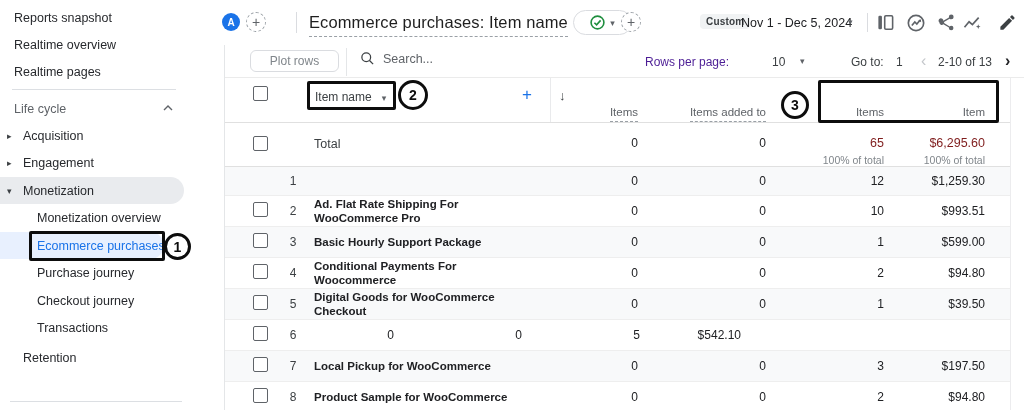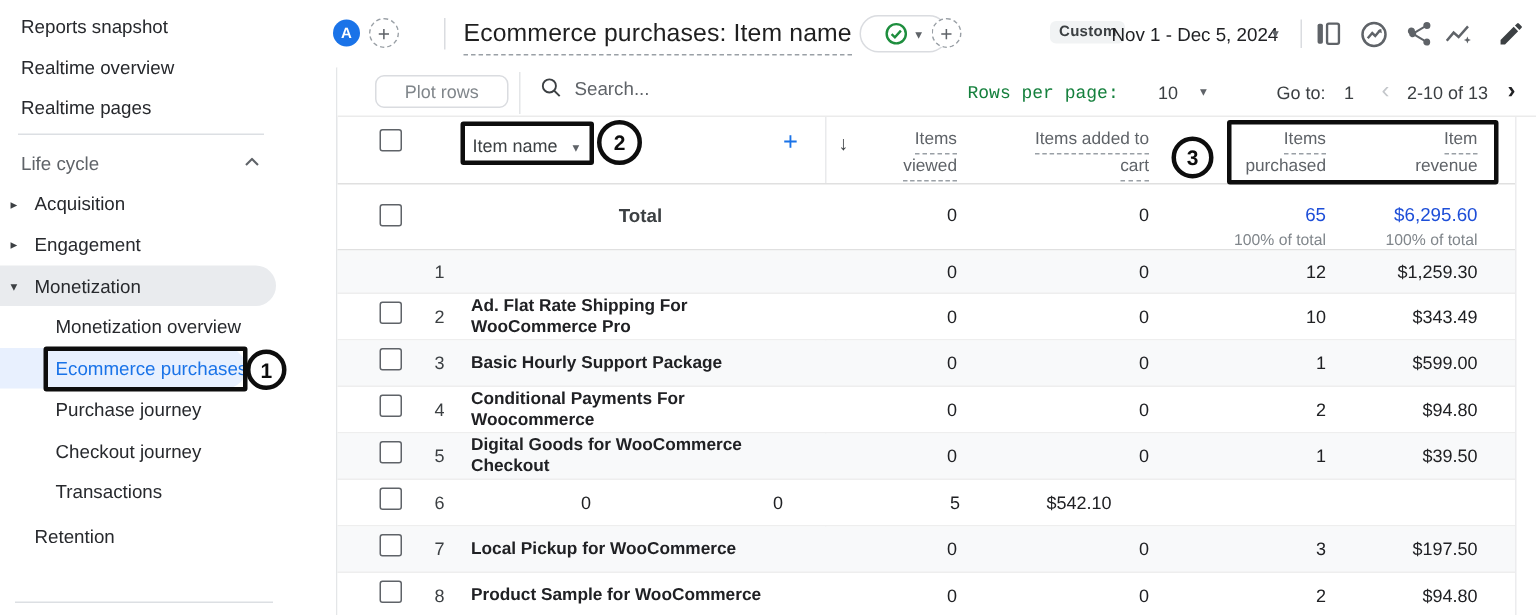--- a/index.html
+++ b/index.html
@@ -49,58 +49,58 @@
 
   
   #toolbar { position:absolute; left:225px; top:45px; width:799px; height:33px; background:#fff;
     border-bottom:1px solid #ebebeb; }
   #plot-rows { position:absolute; left:250px; top:50px; width:89px; height:22px; border:1px solid #dadce0;
     border-radius:6px; background:#fff; color:#80868b; font-size:12px; font-family:inherit; cursor:default; }
   #tb-div1 { position:absolute; left:346px; top:48px; width:1px; height:28px; background:#e4e6e8; }
   #search-box { position:absolute; left:360px; top:51px; display:flex; align-items:center; gap:8px; }
   #search-input { border:none; outline:none; font-size:12.5px; font-family:inherit; color:#202124; width:180px; }
   #search-input::placeholder { color:#5f6368; }
-  #rpp-label { position:absolute; left:645px; top:55px; font-size:12px; color:#15803d;font-family:Liberation Mono, monospace; }
+  #rpp-label { position:absolute; left:645px; top:55px; font-size:12px; color:#4c1d95; }
   #rpp-value { position:absolute; left:772px; top:55px; font-size:12px; color:#3c4043; }
   #rpp-caret { position:absolute; left:800px; top:56px; font-size:9px; color:#5f6368; cursor:pointer; }
   #goto-label { position:absolute; left:851px; top:55px; font-size:12px; color:#3c4043; }
   #goto-value { position:absolute; left:896px; top:55px; font-size:12px; color:#3c4043; }
   #pg-prev { position:absolute; left:921px; top:52px; font-size:16px; color:#c4c7cb; cursor:pointer; }
   #pg-info { position:absolute; left:938px; top:55px; font-size:12px; color:#3c4043; }
   #pg-next { position:absolute; left:1005px; top:52px; font-size:16px; color:#202124; font-weight:bold; cursor:pointer; }
 
   
   #col-divider { position:absolute; left:550px; top:78px; width:1px; height:332px; background:#e9eaec; }
   #right-edge { position:absolute; left:1010px; top:78px; width:1px; height:332px; background:#ececee; }
   .cb { display:inline-block; width:15px; height:15px; border:1.5px solid #5f6368; border-radius:2px;
     background:#fff; cursor:pointer; }
   #thead { position:absolute; left:225px; top:78px; width:785px; height:44px; }
   #thead-cb { position:absolute; left:28px; top:8px; }
   #dim-header { position:absolute; left:90px; top:12px; font-size:12px; color:#3c4043; cursor:pointer; }
   #dim-caret { margin-left:10px; font-size:9px; color:#5f6368; }
   #add-col { position:absolute; left:297px; top:7px; font-size:17px; color:#1a73e8; cursor:pointer; }
   #sort-icon { position:absolute; left:334px; top:10px; font-size:13px; color:#3c4043; cursor:pointer; }
   .mh { position:absolute; top:85px; text-align:right; font-size:11.5px; color:#5f6368; line-height:17px; cursor:pointer; }
-  .mh span { display:inline-block; border-bottom:1px dashed #9aa0a6; padding-bottom:0px; }
+  .mh span { display:inline-block; border-bottom:1px dashed #9aa0a6; padding-bottom:0px;margin-top:19px; }
   #mh-viewed { right:386px; } #mh-cart { right:258px; } #mh-purchased { right:140px; } #mh-revenue { right:39px; }
 
   .trow { display:flex; align-items:center; }
   .c-check { width:55px; padding-left:28px; }
   .c-idx { width:26px; text-align:center; font-size:12px; color:#3c4043; }
   .c-name { flex:1; padding-left:8px; padding-right:10px; font-size:11.5px; font-weight:bold; color:#202124; line-height:14px; }
   .c-num { text-align:right; font-size:12px; color:#202124; }
   .w-viewed{ width:88px; } .w-cart{ width:128px; } .w-purch{ width:118px; } .w-rev{ width:101px; }
   .c-gut { width:25px; }
 
   #total-row { position:absolute; left:225px; top:122px; width:785px; height:45px;
     border-top:1px solid #e0e0e0; border-bottom:1px solid #e0e0e0; display:flex; align-items:flex-start; background:#fff; }
   #total-row .c-check { padding-top:13px; }
-  #total-label { font-weight:700; font-size:12.5px; color:#3c4043; padding-top:14px;text-align:center; }
+  #total-label { font-weight:400; font-size:12.5px; color:#3c4043; padding-top:14px; }
   #total-row .c-num { padding-top:13px; }
-  .tot-main { font-size:12.5px; color:#1d4ed8; }
+  .tot-main { font-size:12.5px; color:#7f1d1d; }
   .tot-sub { font-size:10.5px; color:#80868b; margin-top:4px; }
 
   #rows { position:absolute; left:225px; top:167px; width:785px; }
   .trow.data { height:31px; border-bottom:1px solid #eeeeee; background:#fff; }
   .trow.alt { background:#f8f9fa; }
   .trow.first { height:29px; }
   .trow.no-cb .cb { visibility:hidden; }
 
   
   .ann-box { position:absolute; border:3px solid #0d0d0d; border-radius:2px; background:transparent; pointer-events:none; }
@@ -292,21 +292,21 @@
       <div class="c-gut"></div>
     </div>
 
     <div class="trow data">
       <div class="c-check"><span class="cb"></span></div>
       <div class="c-idx">2</div>
       <div class="c-name">Ad. Flat Rate Shipping For WooCommerce Pro</div>
       <div class="c-num w-viewed">0</div>
       <div class="c-num w-cart">0</div>
       <div class="c-num w-purch">10</div>
-      <div class="c-num w-rev">$343.49</div>
+      <div class="c-num w-rev">$993.51</div>
       <div class="c-gut"></div>
     </div>
 
     <div class="trow data alt">
       <div class="c-check"><span class="cb"></span></div>
       <div class="c-idx">3</div>
       <div class="c-name">Basic Hourly Support Package</div>
       <div class="c-num w-viewed">0</div>
       <div class="c-num w-cart">0</div>
       <div class="c-num w-purch">1</div>

